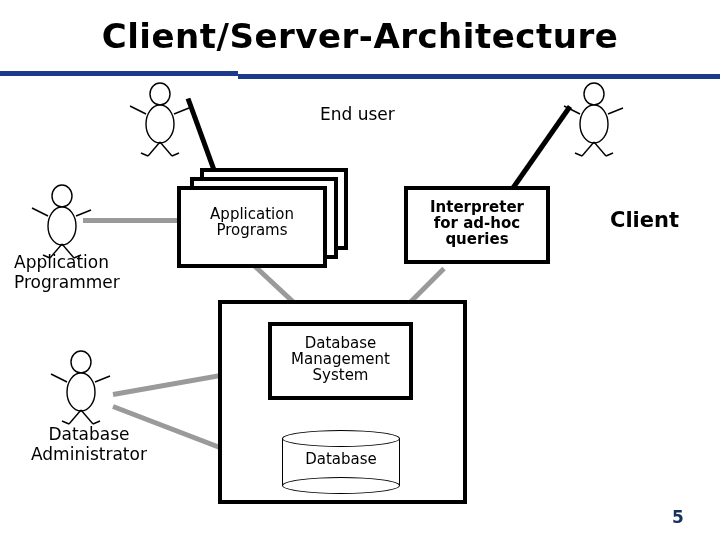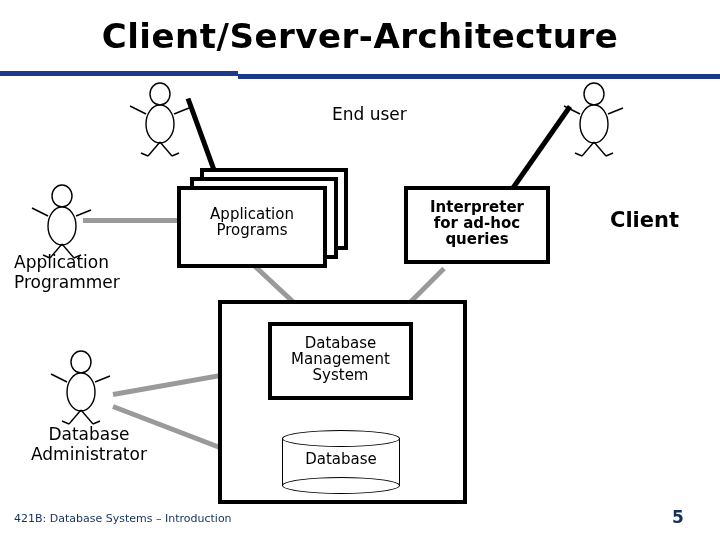--- a/index.html
+++ b/index.html
@@ -165,21 +165,21 @@
     z-index: 1;
   }
   .conn-black {
     position: absolute;
     background: #000000;
     transform-origin: 0 50%;
     z-index: 1;
   }
 
   
-  #end-user-label   { left: 320px; top: 104px; font-size: 17px; margin-left: 12px; }
+  #end-user-label   { left: 320px; top: 104px; font-size: 17px; }
   #app-prog-label   { left: 14px;  top: 253px; font-size: 17px; line-height: 1.15; }
   #dba-label        { left: 31px;  top: 425px; font-size: 17px; line-height: 1.15; }
   #clients-label    { left: 610px; top: 208px; font-size: 21px; font-weight: bold; }
   #server-label     { left: 619px; top: 388px; font-size: 21px; font-weight: bold; }
 
   
   #footer-text {
     position: absolute;
     left: 14px;
     top: 512px;
@@ -302,16 +302,15 @@
 
   <div class="lbl" id="app-prog-label" style="white-space: pre-line;">Application
 Programmer</div>
 
   <div class="lbl" id="dba-label" style="white-space: pre-line; text-align:center;">Database
 Administrator</div>
 
   <div class="lbl" id="clients-label">Client</div>
 
 
-  <div id="footer-text">421B: Database Systems – Introduction</div>
   <div id="page-number">5</div>
 
 </div>
 
 </body></html>

